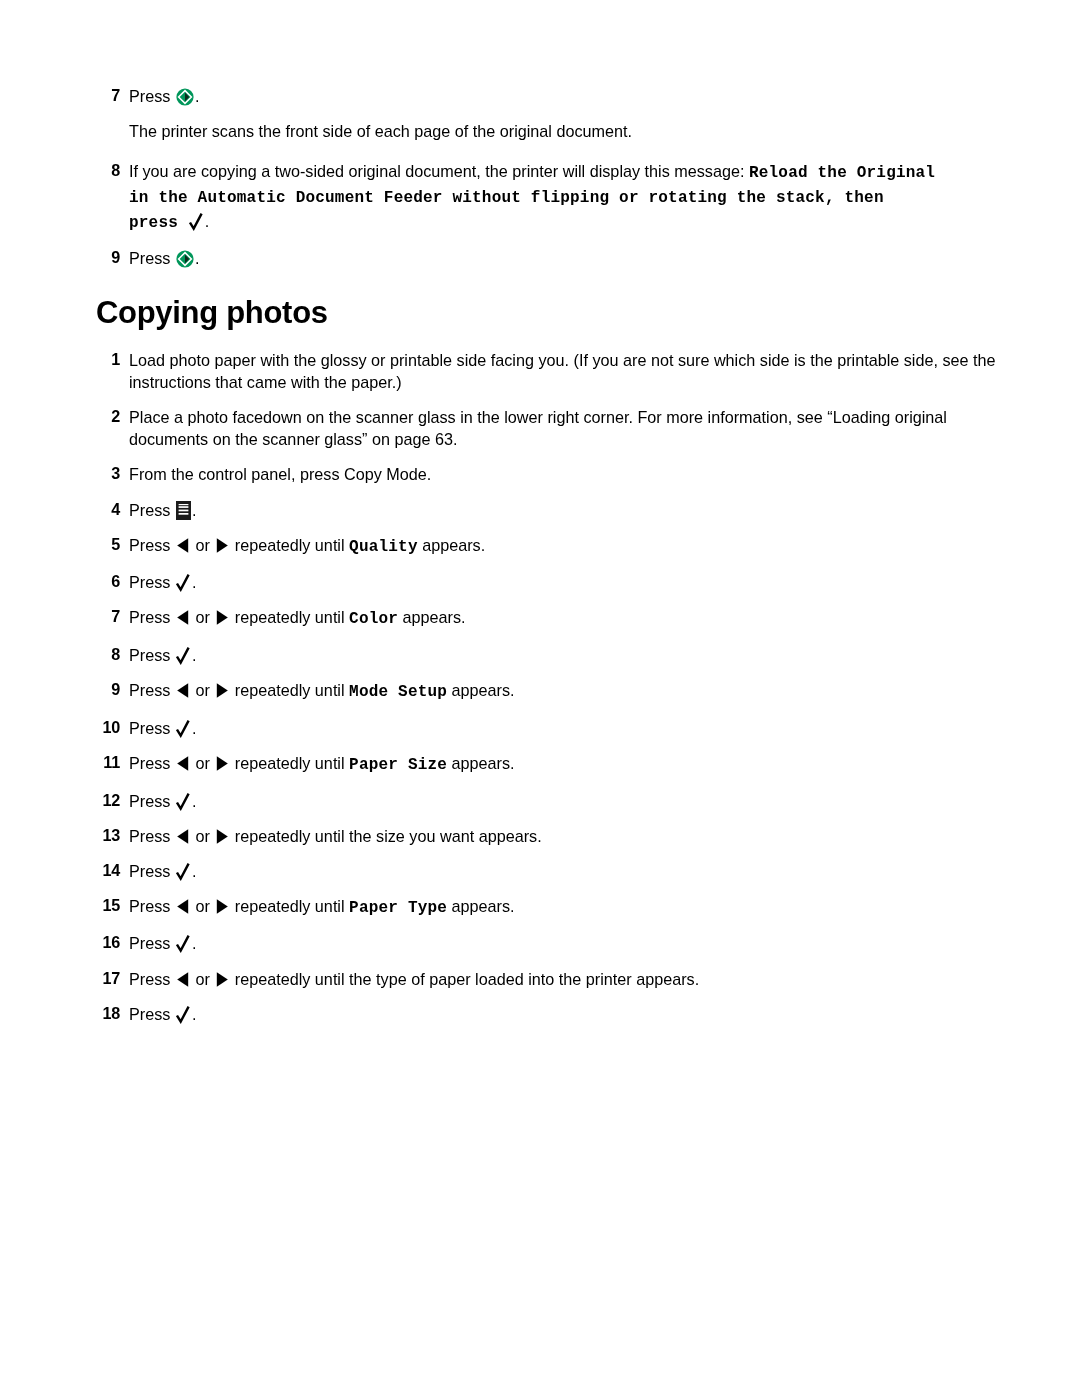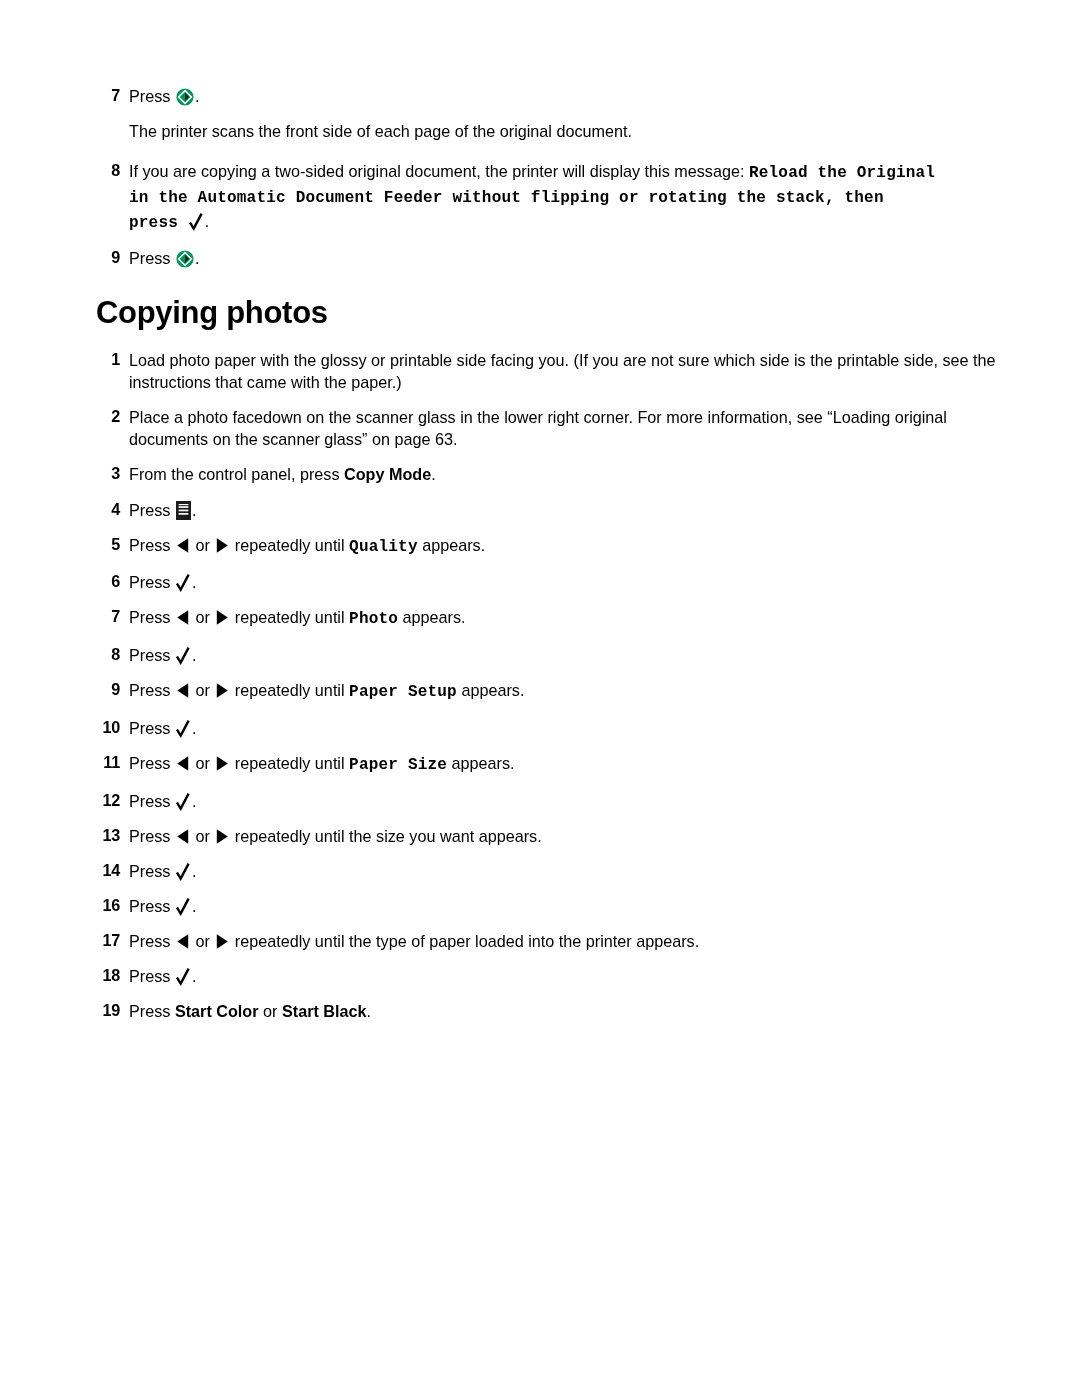--- a/index.html
+++ b/index.html
@@ -58,21 +58,21 @@
     line-height: 1.36;
     margin-bottom: 18px;
   }
 
   .mono {
     font-family: "Liberation Mono", "DejaVu Sans Mono", monospace;
     font-weight: bold;
     font-size: 16px;
     letter-spacing: 0.2px;
   }
-  .bold { font-weight: bold; }
+  .bold { font-weight: normal; }
 
   
   .heading {
     font-size: 31px;
     font-weight: bold;
     letter-spacing: -0.3px;
     margin: 26px 0 18px 6px;
   }
 
   
@@ -194,37 +194,37 @@
               <path d="M1 10.5 L4.7 16.6 L12.6 1.6" fill="none" stroke="#000000" stroke-width="2.4"></path>
             </svg></span><span>.</span></div>
     </div>
 
     <div class="step">
       <div class="step-num">7</div>
       <div class="step-body"><span>Press </span><span class="icon icon-arrow"><svg viewBox="0 0 14 17" width="14" height="17" xmlns="http://www.w3.org/2000/svg">
               <path d="M12.2 1.3 L12.2 15.7 L1.2 8.5 Z" fill="#000000"></path>
             </svg></span><span> or </span><span class="icon icon-arrow"><svg viewBox="0 0 14 17" width="14" height="17" xmlns="http://www.w3.org/2000/svg">
               <path d="M1.8 1.3 L1.8 15.7 L12.8 8.5 Z" fill="#000000"></path>
-            </svg></span><span> repeatedly until </span><span class="mono">Photo</span><span> appears.</span></div>
+            </svg></span><span> repeatedly until </span><span class="mono">Color</span><span> appears.</span></div>
     </div>
 
     <div class="step">
       <div class="step-num">8</div>
       <div class="step-body"><span>Press </span><span class="icon icon-check"><svg viewBox="0 0 15 19" width="15" height="19" xmlns="http://www.w3.org/2000/svg">
               <path d="M1 10.5 L4.7 16.6 L12.6 1.6" fill="none" stroke="#000000" stroke-width="2.4"></path>
             </svg></span><span>.</span></div>
     </div>
 
     <div class="step">
       <div class="step-num">9</div>
       <div class="step-body"><span>Press </span><span class="icon icon-arrow"><svg viewBox="0 0 14 17" width="14" height="17" xmlns="http://www.w3.org/2000/svg">
               <path d="M12.2 1.3 L12.2 15.7 L1.2 8.5 Z" fill="#000000"></path>
             </svg></span><span> or </span><span class="icon icon-arrow"><svg viewBox="0 0 14 17" width="14" height="17" xmlns="http://www.w3.org/2000/svg">
               <path d="M1.8 1.3 L1.8 15.7 L12.8 8.5 Z" fill="#000000"></path>
-            </svg></span><span> repeatedly until </span><span class="mono">Paper Setup</span><span> appears.</span></div>
+            </svg></span><span> repeatedly until </span><span class="mono">Mode Setup</span><span> appears.</span></div>
     </div>
 
     <div class="step">
       <div class="step-num">10</div>
       <div class="step-body"><span>Press </span><span class="icon icon-check"><svg viewBox="0 0 15 19" width="15" height="19" xmlns="http://www.w3.org/2000/svg">
               <path d="M1 10.5 L4.7 16.6 L12.6 1.6" fill="none" stroke="#000000" stroke-width="2.4"></path>
             </svg></span><span>.</span></div>
     </div>
 
     <div class="step">
@@ -252,20 +252,28 @@
             </svg></span><span> repeatedly until the size you want appears.</span></div>
     </div>
 
     <div class="step">
       <div class="step-num">14</div>
       <div class="step-body"><span>Press </span><span class="icon icon-check"><svg viewBox="0 0 15 19" width="15" height="19" xmlns="http://www.w3.org/2000/svg">
               <path d="M1 10.5 L4.7 16.6 L12.6 1.6" fill="none" stroke="#000000" stroke-width="2.4"></path>
             </svg></span><span>.</span></div>
     </div>
 
+    <div class="step">
+      <div class="step-num">15</div>
+      <div class="step-body"><span>Press </span><span class="icon icon-arrow"><svg viewBox="0 0 14 17" width="14" height="17" xmlns="http://www.w3.org/2000/svg">
+              <path d="M12.2 1.3 L12.2 15.7 L1.2 8.5 Z" fill="#000000"></path>
+            </svg></span><span> or </span><span class="icon icon-arrow"><svg viewBox="0 0 14 17" width="14" height="17" xmlns="http://www.w3.org/2000/svg">
+              <path d="M1.8 1.3 L1.8 15.7 L12.8 8.5 Z" fill="#000000"></path>
+            </svg></span><span> repeatedly until </span><span class="mono">Paper Type</span><span> appears.</span></div>
+    </div>
 
     <div class="step">
       <div class="step-num">16</div>
       <div class="step-body"><span>Press </span><span class="icon icon-check"><svg viewBox="0 0 15 19" width="15" height="19" xmlns="http://www.w3.org/2000/svg">
               <path d="M1 10.5 L4.7 16.6 L12.6 1.6" fill="none" stroke="#000000" stroke-width="2.4"></path>
             </svg></span><span>.</span></div>
     </div>
 
     <div class="step">
       <div class="step-num">17</div>
@@ -276,20 +284,16 @@
             </svg></span><span> repeatedly until the type of paper loaded into the printer appears.</span></div>
     </div>
 
     <div class="step">
       <div class="step-num">18</div>
       <div class="step-body"><span>Press </span><span class="icon icon-check"><svg viewBox="0 0 15 19" width="15" height="19" xmlns="http://www.w3.org/2000/svg">
               <path d="M1 10.5 L4.7 16.6 L12.6 1.6" fill="none" stroke="#000000" stroke-width="2.4"></path>
             </svg></span><span>.</span></div>
     </div>
 
-    <div class="step">
-      <div class="step-num">19</div>
-      <div class="step-body"><span>Press </span><span class="bold">Start Color</span><span> or </span><span class="bold">Start Black</span><span>.</span></div>
-    </div>
 
   </div>
 
 </div>
 
 </body></html>

